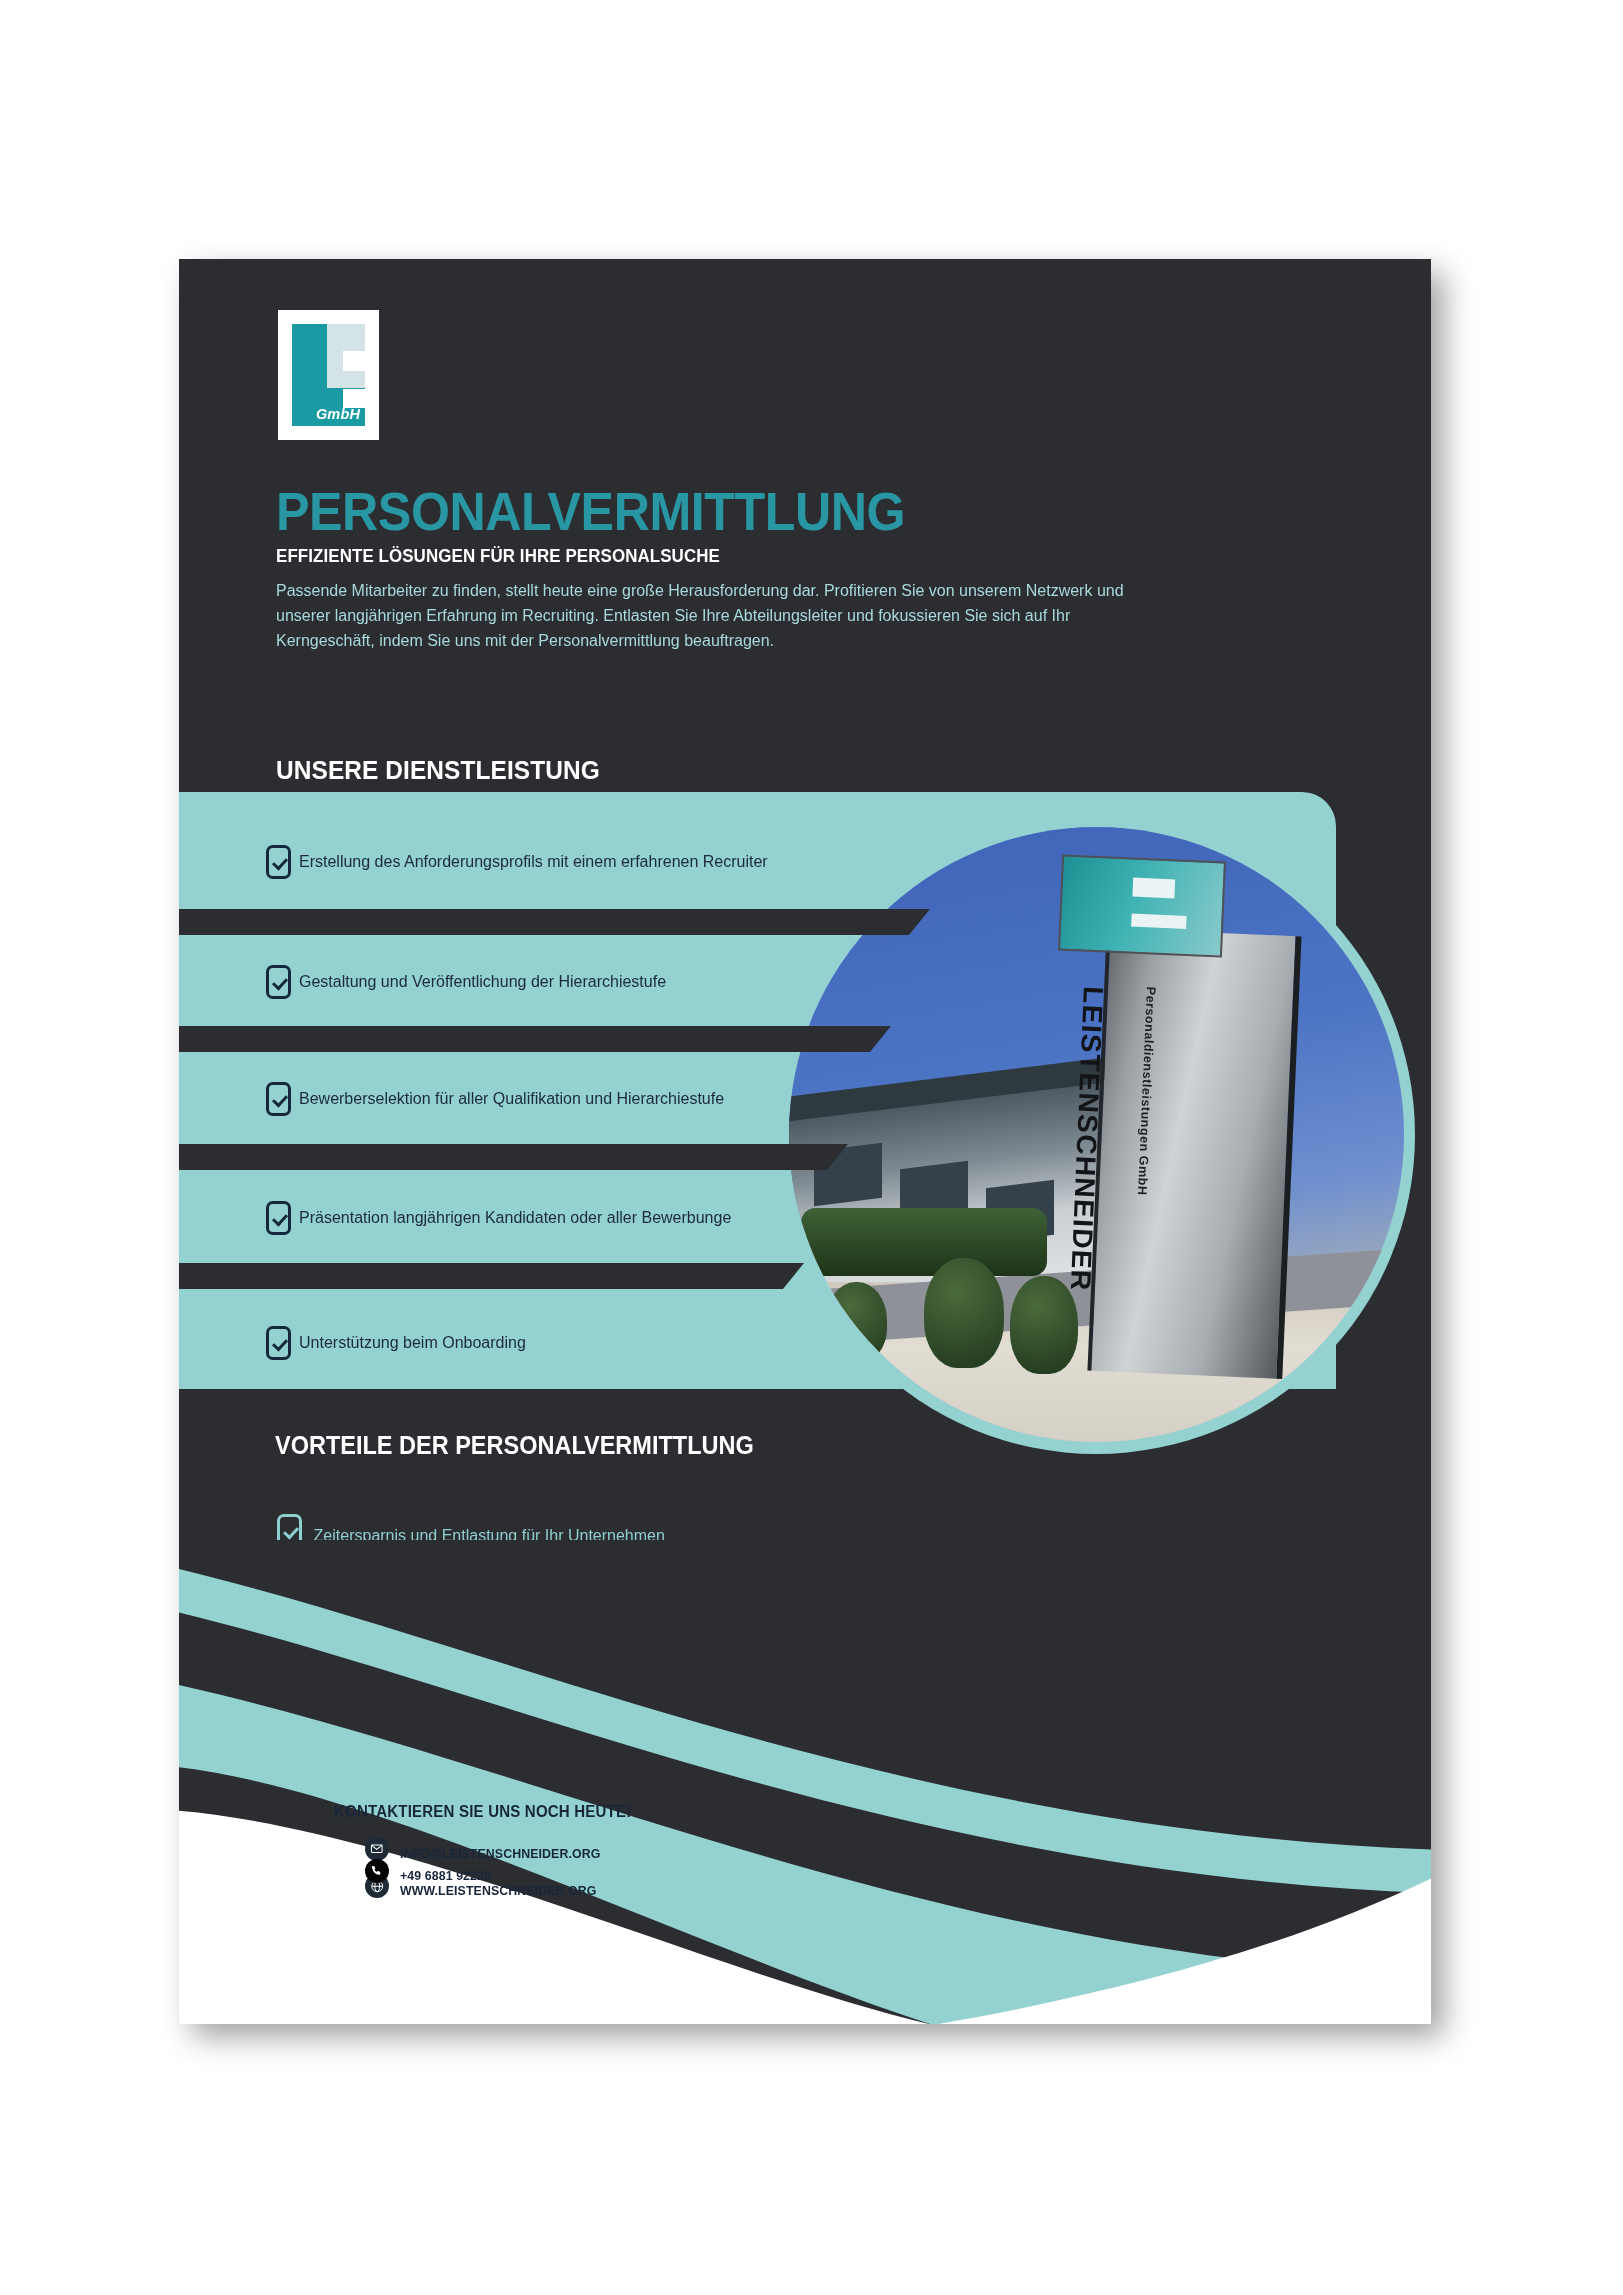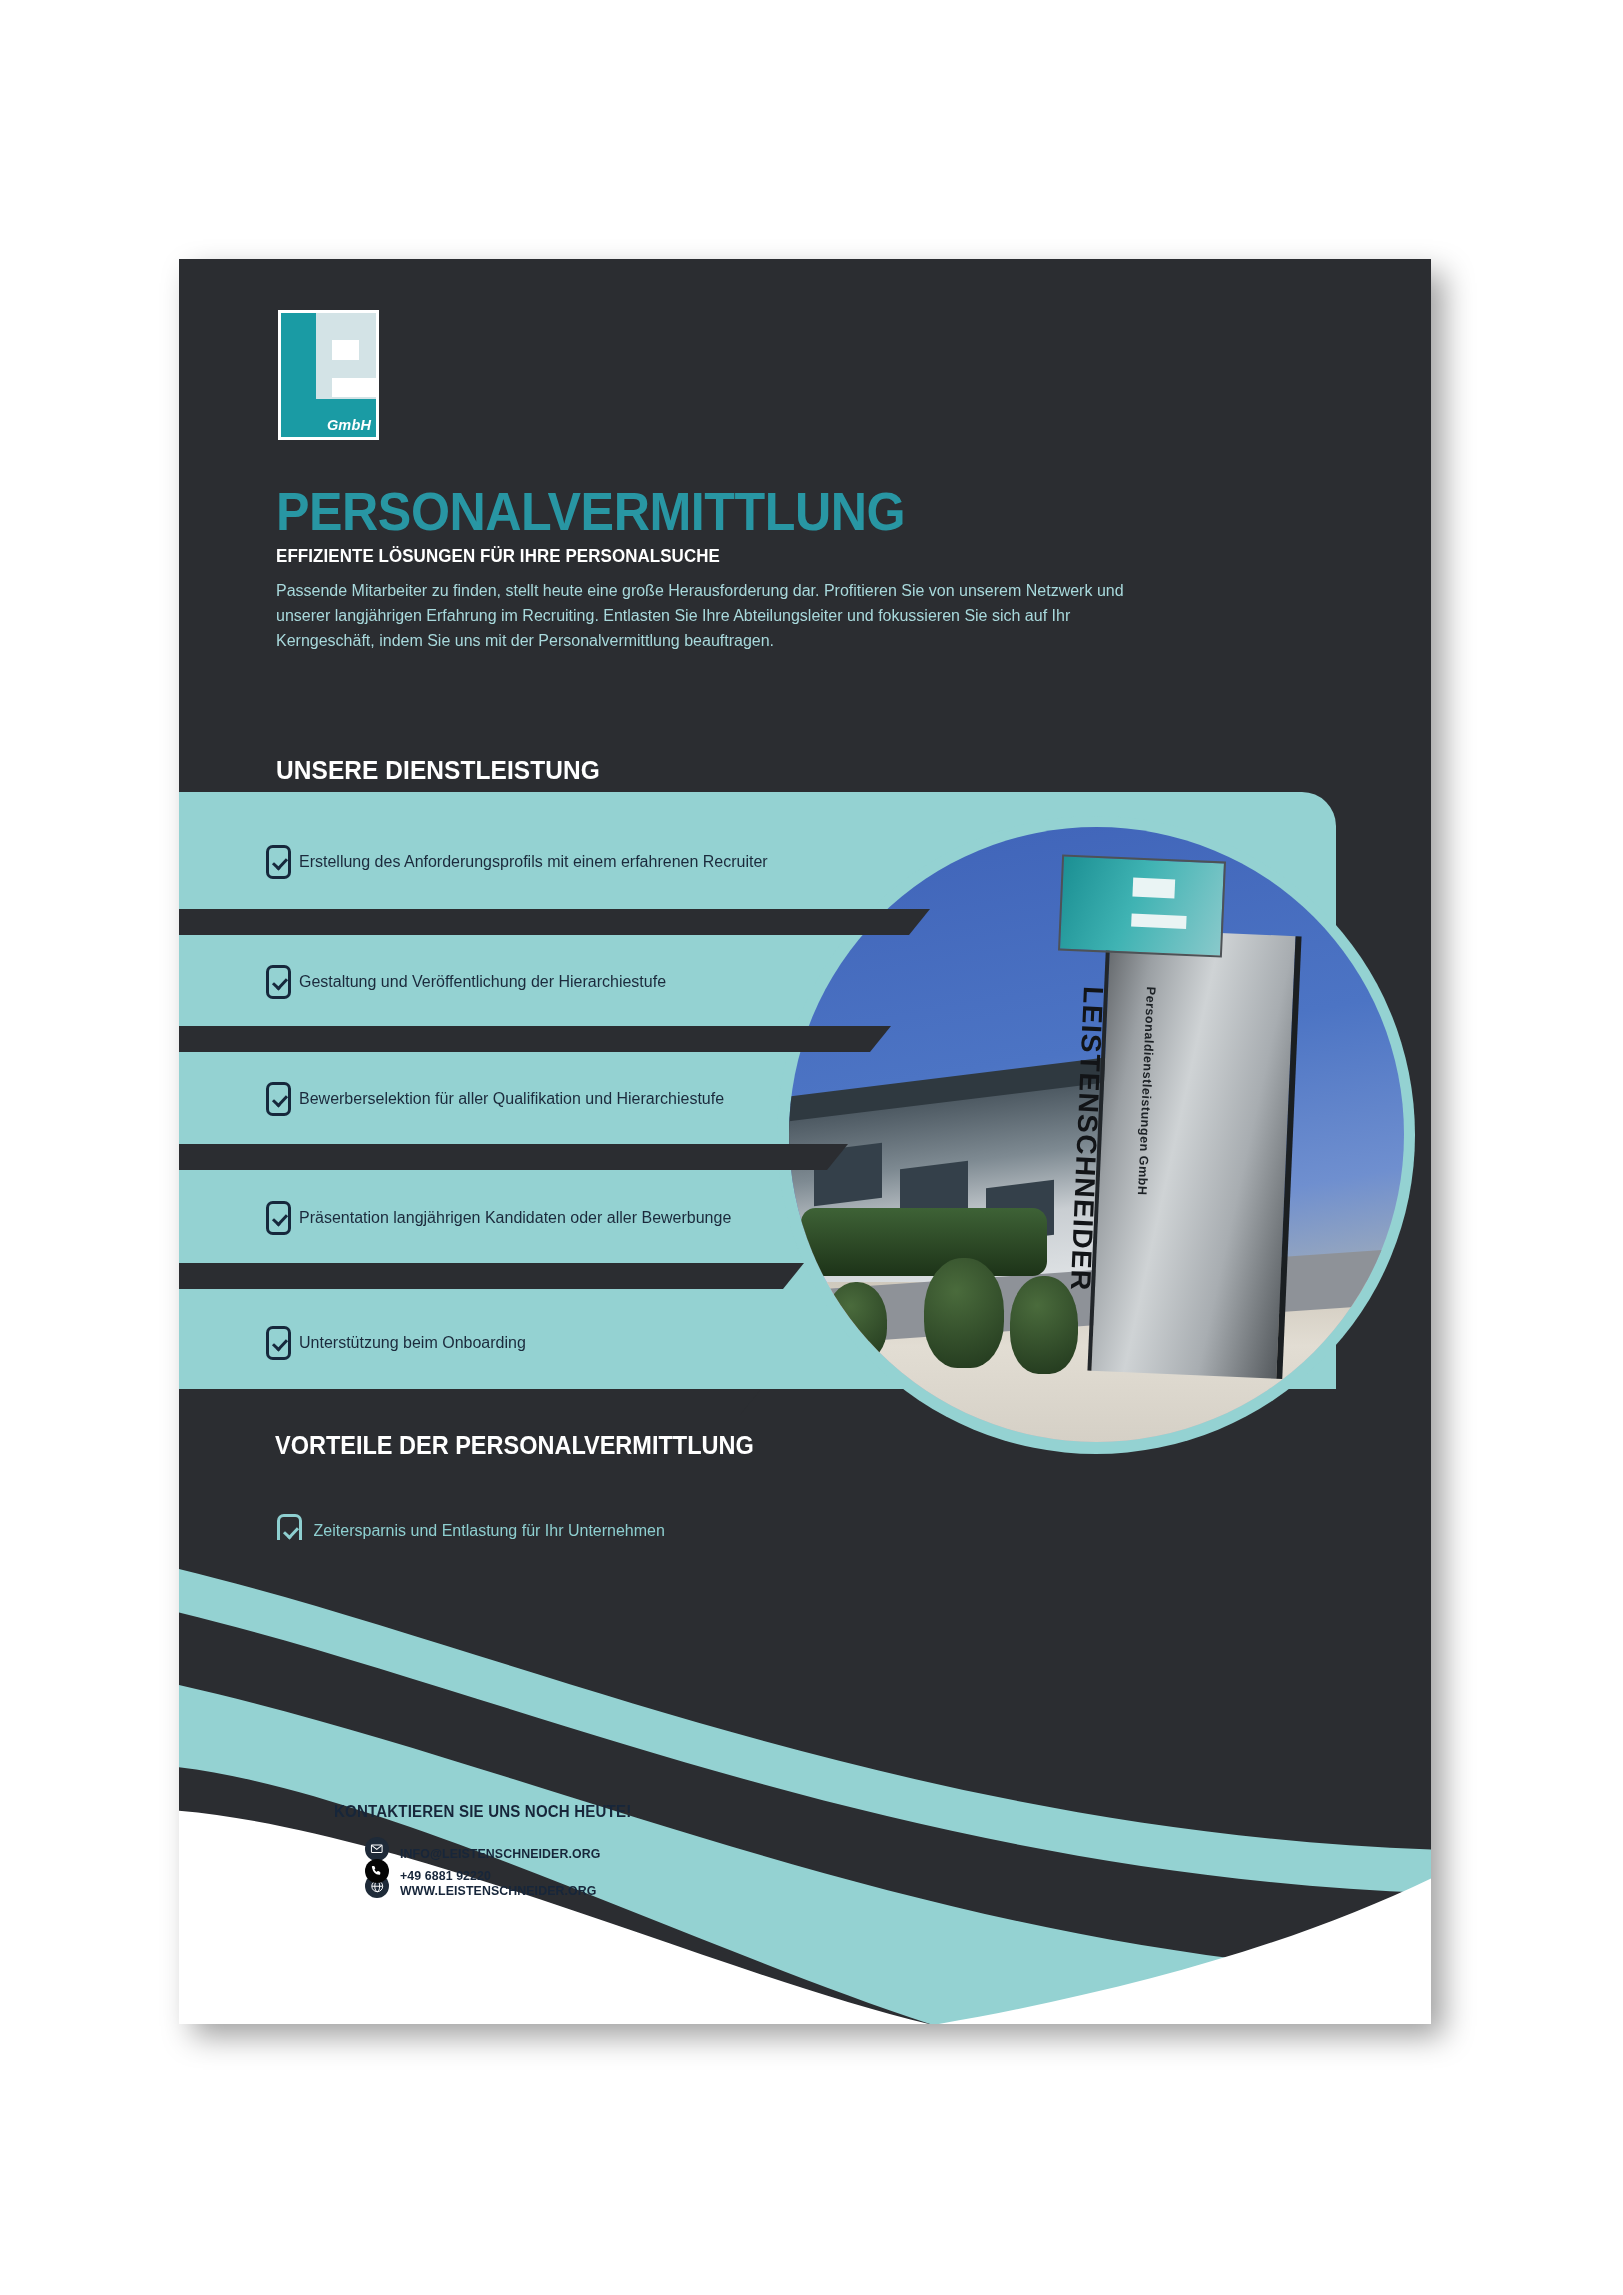--- a/index.html
+++ b/index.html
@@ -11,21 +11,21 @@
     position:absolute;left:179px;top:259px;width:1252px;height:1765px;
     background:#ffffff;overflow:hidden;
     box-shadow:12.6px 12.6px 29px rgba(0,0,0,.38);
   }
 
   
   .dark-bg{position:absolute;left:0;top:0;width:100%;height:1469px;background:#2b2d31;}
 
   
   #logo{position:absolute;left:99px;top:51px;width:101px;height:130px;
-        background:#ffffff;padding:3px;box-sizing:border-box;}
+        background:#ffffff;padding:14px;box-sizing:border-box;}
   #logo .inner{position:relative;width:100%;height:100%;background:#d3e3e6;overflow:hidden;}
   #logo .lbar{position:absolute;left:0;top:0;width:35px;height:100%;background:#1a9ba4;}
   #logo .lfoot{position:absolute;left:0;bottom:0;width:100%;height:38px;background:#1a9ba4;}
   #logo .n1{position:absolute;left:51px;top:27px;width:27px;height:20px;background:#ffffff;}
   #logo .n2{position:absolute;left:51px;top:65px;width:48px;height:19.3px;background:#ffffff;}
   #logo .gmbh{position:absolute;right:4.8px;bottom:3.9px;color:#fff;font-style:italic;
        font-weight:bold;font-size:14.5px;letter-spacing:0.2px;font-family:"Liberation Sans",sans-serif;}
 
   
   #title{position:absolute;left:97px;top:225px;color:#2896a3;
@@ -58,21 +58,21 @@
   .cb::after{content:"";position:absolute;left:4.3px;top:9.7px;width:10.6px;height:5.8px;
       border-left:3.4px solid #16283c;border-bottom:3.4px solid #16283c;
       transform:rotate(-47deg);}
   .cb.teal{border-color:#8ecfd0;}
   .cb.teal::after{border-left-color:#8ecfd0;border-bottom-color:#8ecfd0;}
 
   
   #ben-head{position:absolute;left:96px;top:1172px;color:#ffffff;
       font-size:25px;font-weight:bold;line-height:28px;
       transform:scaleX(.94);transform-origin:left center;}
-  .ben-row{position:absolute;left:98px;width:570px;display:flex;gap:11.6px;align-items:center;}
+  .ben-row{position:absolute;left:98px;width:570px;display:flex;gap:11.6px;align-items:flex-end;}
   .ben-txt{color:#8ecfd0;font-size:16px;line-height:24px;}
 
   
   #photo-ring{position:absolute;left:598px;top:557px;width:638px;height:638px;
       border-radius:50%;background:#94d2d2;}
   #photo{position:absolute;left:610px;top:568px;width:615px;height:615px;
       border-radius:50%;overflow:hidden;}
   #photo .sky{position:absolute;inset:0;background:linear-gradient(170deg,#3f63b8 0%,#4c74c4 38%,#6f8fcf 62%,#9aa9bd 75%,#b9bdc0 100%);}
   #photo .bldg{position:absolute;left:-4%;top:44%;width:70%;height:36%;
       background:linear-gradient(180deg,#4e5a63 0%,#7e8a92 28%,#c9ced2 55%,#e7eaec 100%);

